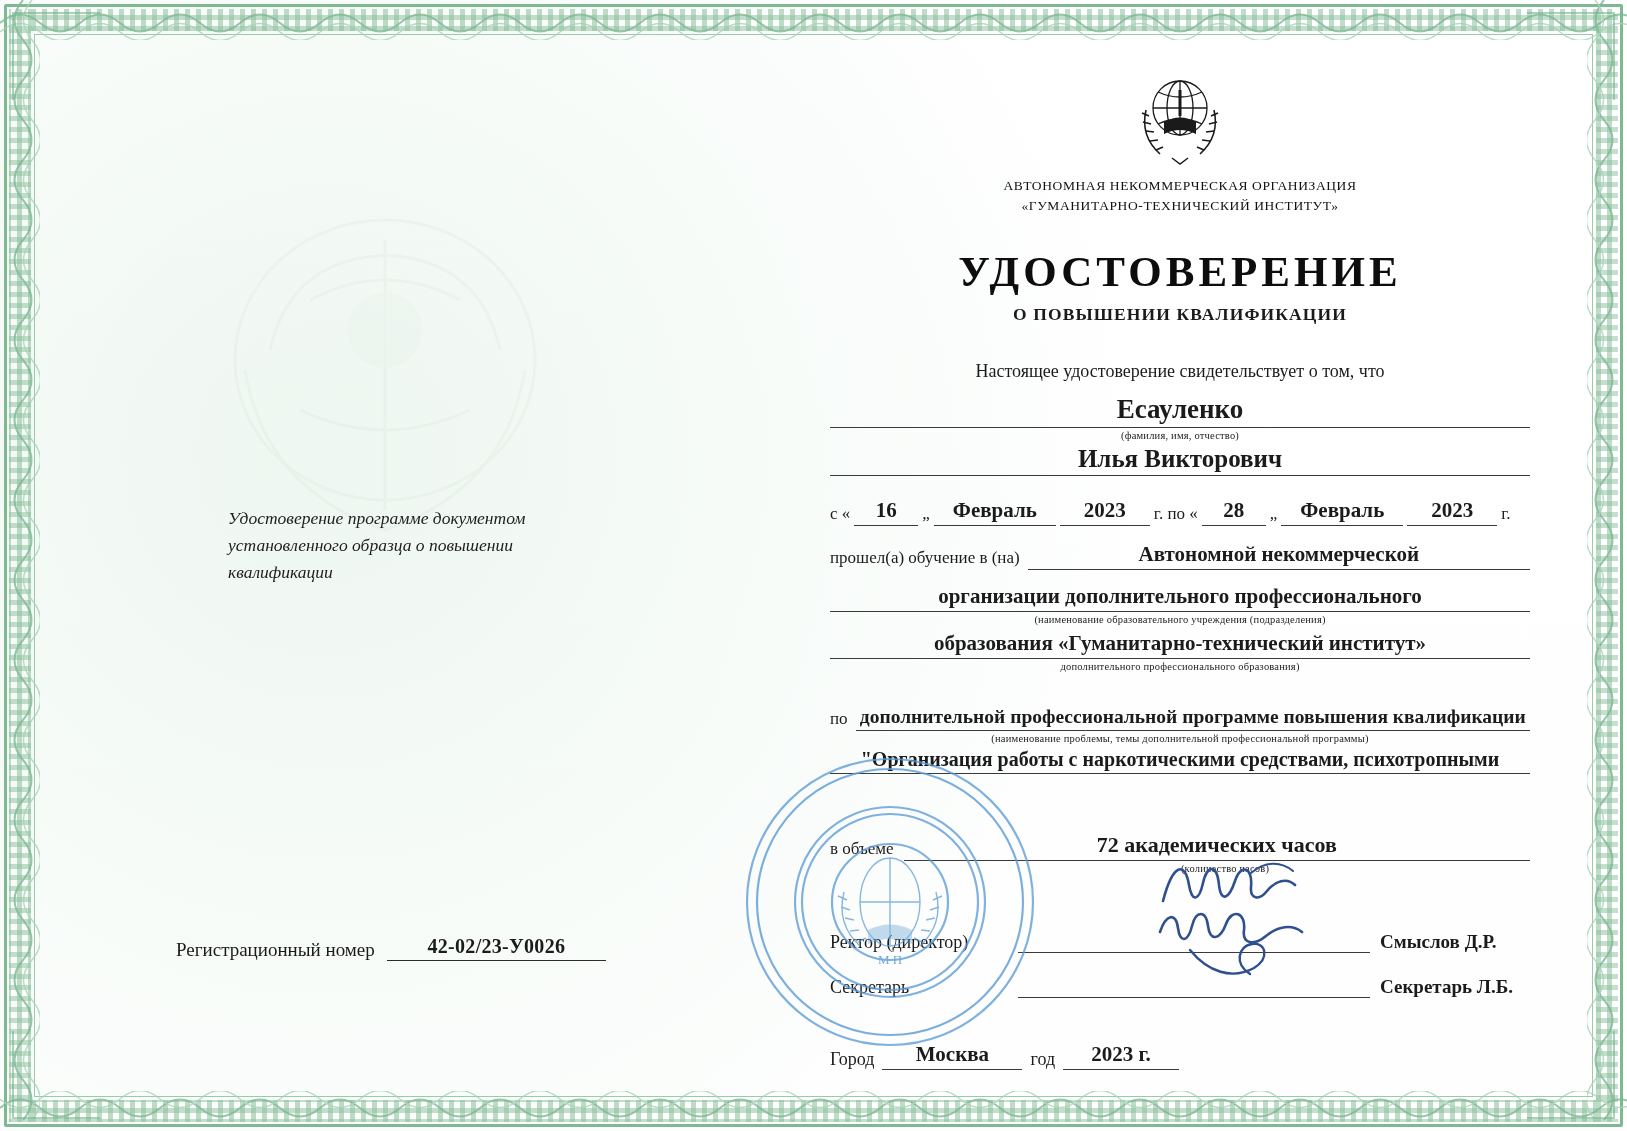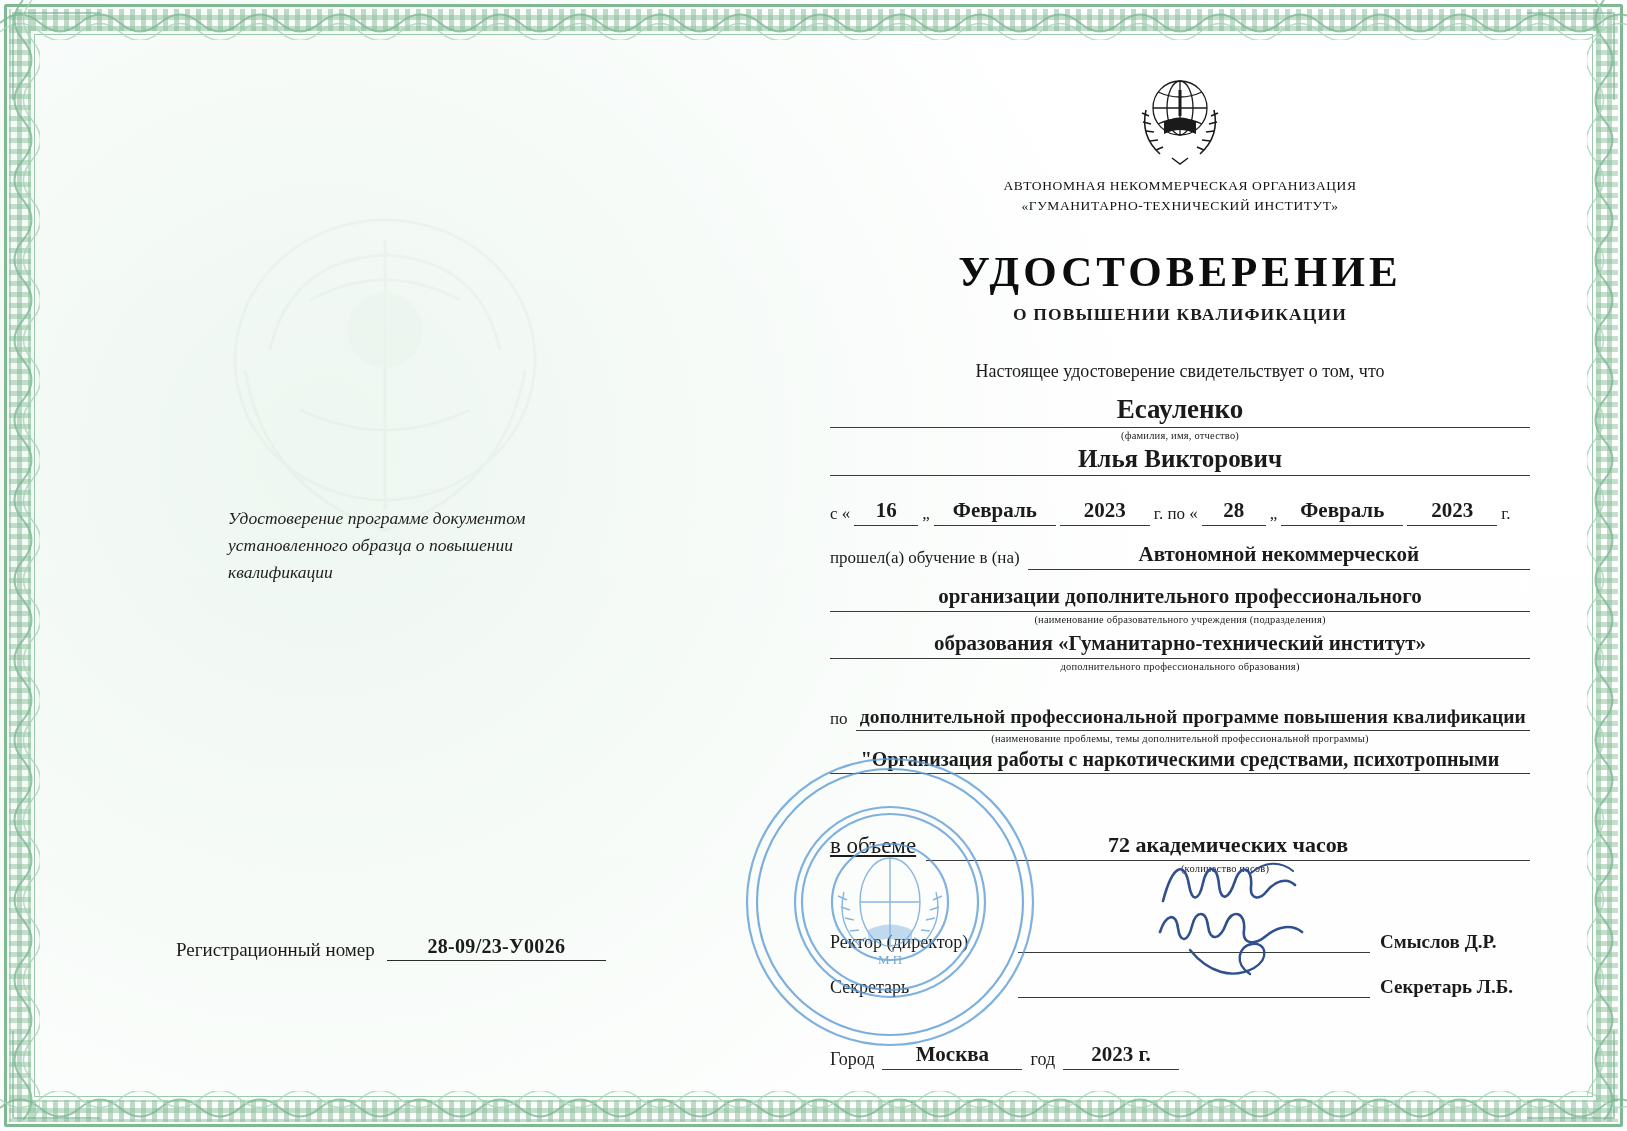--- a/index.html
+++ b/index.html
@@ -144,21 +144,21 @@
   .program-block{margin-top:34px;}
   .prog-row{display:flex;align-items:flex-end;gap:8px;}
   .prog-row .lbl{font-size:17px;padding-bottom:2px;}
   .prog-row .val{flex:1;font-size:19.5px;}
   .prog-line2{margin-top:4px;font-size:20px;}
   .prog-line3{margin-top:24px;font-size:20px;}
 
   .volume-row{
     display:flex;align-items:flex-end;gap:10px;margin-top:58px;
   }
-  .volume-row .lbl{font-size:23px;padding-bottom:2px;white-space:nowrap;text-decoration:underline;}
+  .volume-row .lbl{font-size:17px;padding-bottom:2px;white-space:nowrap;}
   .volume-row .val{flex:1;font-size:22px;}
 
   .sign-row{
     display:flex;align-items:flex-end;gap:10px;margin-top:52px;
   }
   .sign-row.second{margin-top:18px;}
   .sign-row .role{font-size:18px;white-space:nowrap;width:178px;}
   .sign-row .sigspace{
     flex:1;border-bottom:1px solid #3a3a3a;height:26px;position:relative;
   }
@@ -229,21 +229,21 @@
     </g>
   </svg>
 
   <div class="left-note">
     <div>Удостоверение программе документом</div>
     <div>установленного образца о повышении квалификации</div>
   </div>
 
   <div class="reg-row">
     <span class="reg-label">Регистрационный номер</span>
-    <span class="reg-value">28-09/23-У0026</span>
+    <span class="reg-value">42-02/23-У0026</span>
   </div>
 
   <div class="right">
 
     <svg class="emblem" viewBox="0 0 120 96">
       <g stroke="#1a1a1a" fill="none" stroke-width="1.3">
         <circle cx="60" cy="38" r="27"></circle>
         <ellipse cx="60" cy="38" rx="13" ry="27"></ellipse>
         <line x1="33" y1="38" x2="87" y2="38"></line>
         <line x1="60" y1="11" x2="60" y2="65"></line>

